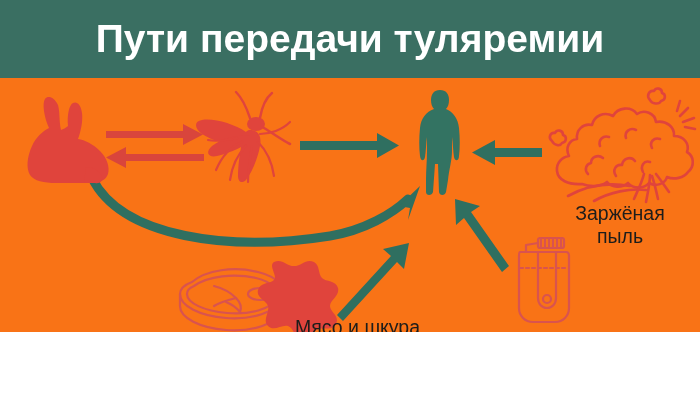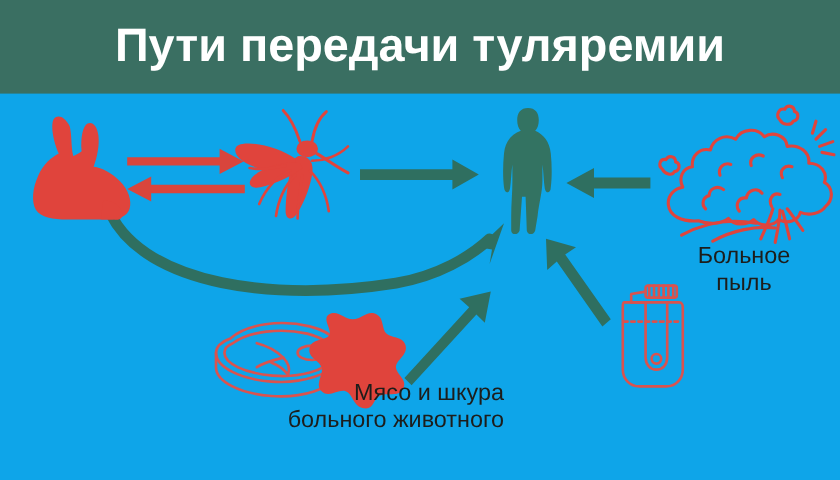--- a/index.html
+++ b/index.html
@@ -3,22 +3,22 @@
 <meta charset="utf-8">
 <style>
   html, body {
     margin: 0;
     padding: 0;
     background: #ffffff;
   }
   #canvas {
     position: relative;
     width: 700px;
-    height: 400px;
-    background: #0ea5e9;
+    height: 332px;
+    background: #f97316;
     overflow: hidden;
     font-family: "Liberation Sans", "DejaVu Sans", sans-serif;
   }
 
   
   #title-banner {
     position: absolute;
     left: 0; top: 0;
     width: 700px; height: 78px;
     background: #3a6f62;
@@ -213,20 +213,20 @@
 
       <path d="M12,32 L60,32" stroke-dasharray="3 3"></path>
 
       <path d="M30,16 L30,62 C30,68 34,72 39,72 C44,72 48,68 48,62 L48,16"></path>
       <circle cx="39" cy="63" r="4"></circle>
     </g>
   </svg>
 
 
 
-  <div class="caption" id="cap-dust">Больное
+  <div class="caption" id="cap-dust">Заржёная
 пыль</div>
 
   <div class="caption" id="cap-meat">Мясо и шкура
 больного животного</div>
 
 
 </div>
 
 </body></html>

